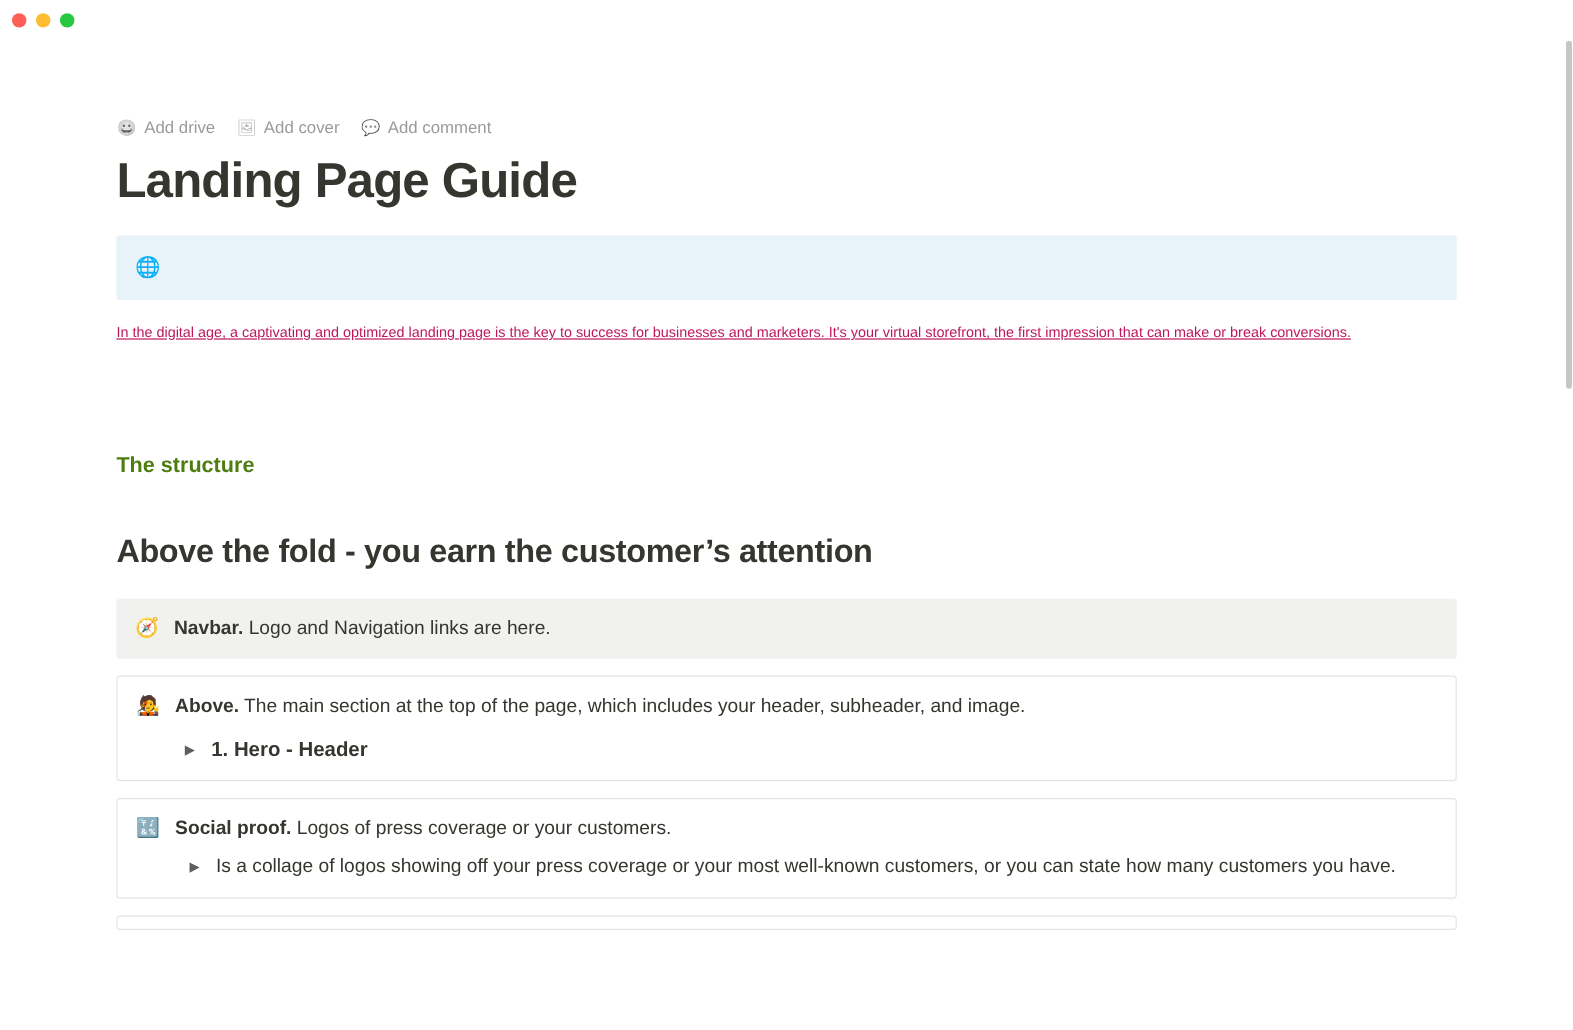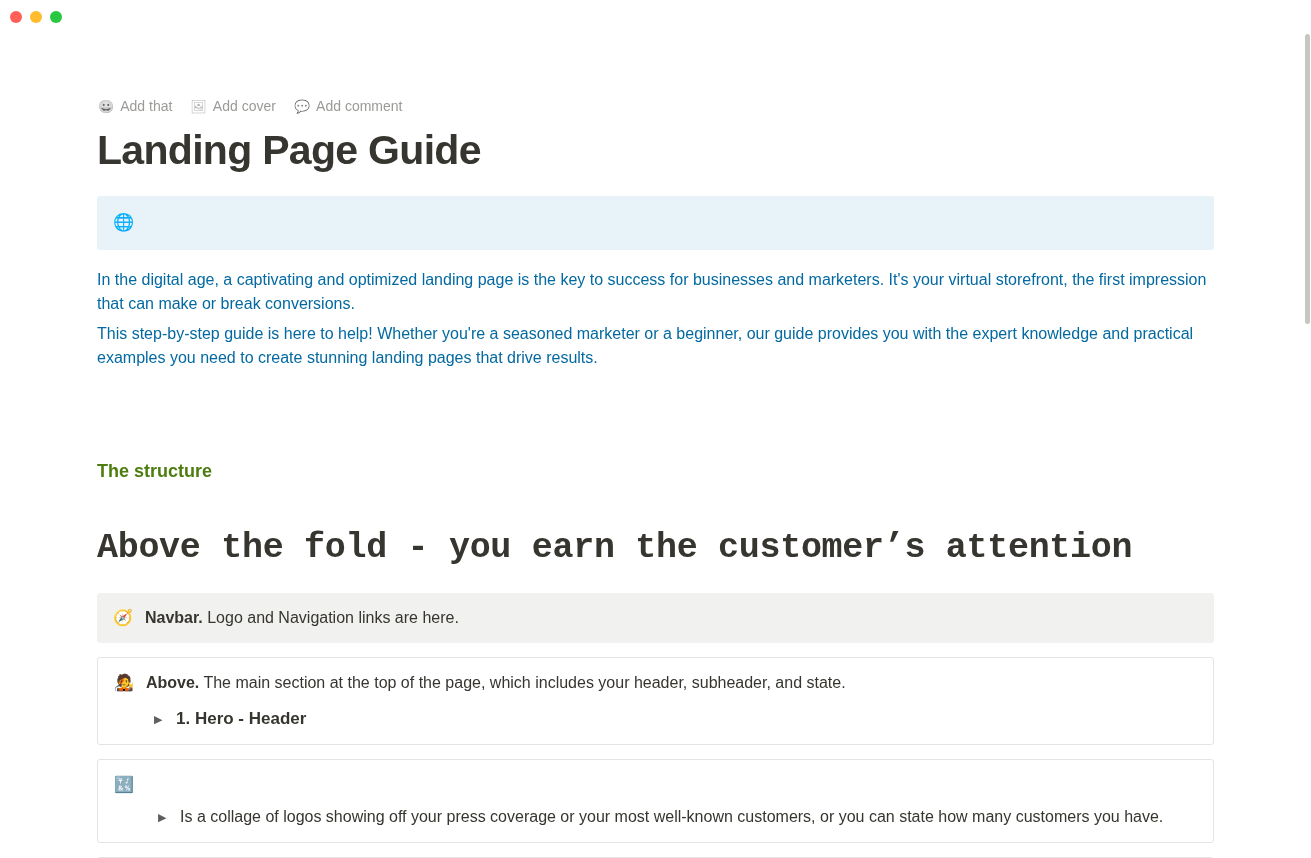--- a/index.html
+++ b/index.html
@@ -113,43 +113,43 @@
     flex: 0 0 auto;
   }
   .callout .ctext {
     font-size: 16px;
     line-height: 22px;
     color: #37352f;
   }
 
   
   p.para {
-    font-size: 16px;
+    font-size: 12px;
     line-height: 1.5;
     margin: 0 0 6px 0;
-    color: #0369a1;
+    color: #be185d;
+    text-decoration: underline;
   }
   .spacer-lg { height: 84px; }
 
   
   .h3 {
     font-size: 18px;
     font-weight: bold;
     color: #4d7c0f;
     margin: 0 0 0 0;
     line-height: 1.3;
   }
   .h2 {
-    font-size: 35px;
+    font-size: 27px;
     font-weight: bold;
     color: #37352f;
     letter-spacing: -0.3px;
     margin: 0;
     line-height: 1.3;
-    font-family: Liberation Mono, monospace;
   }
   .spacer-md { height: 42px; }
   .spacer-sm { height: 22px; }
 
   
   .block {
     border-radius: 3px;
     padding: 14px 16px;
     margin-bottom: 14px;
     box-sizing: border-box;
@@ -243,40 +243,39 @@
   </div>
 </div>
 
 <div class="page-scroll">
   <div class="page">
     <div class="content">
 
       <div class="page-actions">
         <div class="page-action">
           <span class="gicon">😀</span>
-          <span>Add that</span>
+          <span>Add drive</span>
         </div>
         <div class="page-action">
           <span class="gicon">🖼</span>
           <span>Add cover</span>
         </div>
         <div class="page-action">
           <span class="gicon">💬</span>
           <span>Add comment</span>
         </div>
       </div>
 
       <h1 class="page-title">Landing Page Guide</h1>
 
       <div class="callout">
         <span class="emoji">🌐</span>
       </div>
 
       <p class="para">In the digital age, a captivating and optimized landing page is the key to success for businesses and marketers. It's your virtual storefront, the first impression that can make or break conversions.</p>
-      <p class="para">This step-by-step guide is here to help! Whether you're a seasoned marketer or a beginner, our guide provides you with the expert knowledge and practical examples you need to create stunning landing pages that drive results.</p>
 
       <div class="spacer-lg"></div>
 
       <div class="h3">The structure</div>
 
       <div class="spacer-md"></div>
 
       <div class="h2">Above the fold - you earn the customer’s attention</div>
 
       <div class="spacer-sm"></div>
@@ -284,31 +283,32 @@
       <div class="block grey">
         <div class="block-row">
           <span class="block-emoji">🧭</span>
           <span class="block-text"><b>Navbar.</b> <span>Logo and Navigation links are here.</span></span>
         </div>
       </div>
 
       <div class="block outlined">
         <div class="block-row">
           <span class="block-emoji">🧑‍🎤</span>
-          <span class="block-text"><b>Above.</b> <span>The main section at the top of the page, which includes your header, subheader, and state.</span></span>
+          <span class="block-text"><b>Above.</b> <span>The main section at the top of the page, which includes your header, subheader, and image.</span></span>
         </div>
         <div class="toggle">
           <span class="toggle-arrow">▶</span>
           <span class="toggle-label bold">1. Hero - Header</span>
         </div>
       </div>
 
       <div class="block outlined">
         <div class="block-row">
           <span class="block-emoji">🔣</span>
+          <span class="block-text"><b>Social proof.</b> <span>Logos of press coverage or your customers.</span></span>
         </div>
         <div class="toggle inline">
           <span class="toggle-arrow">▶</span>
           <span class="toggle-label">Is a collage of logos showing off your press coverage or your most well-known customers, or you can state how many customers you have.</span>
         </div>
       </div>
 
       <div class="block outlined partial"></div>
 
     </div>

